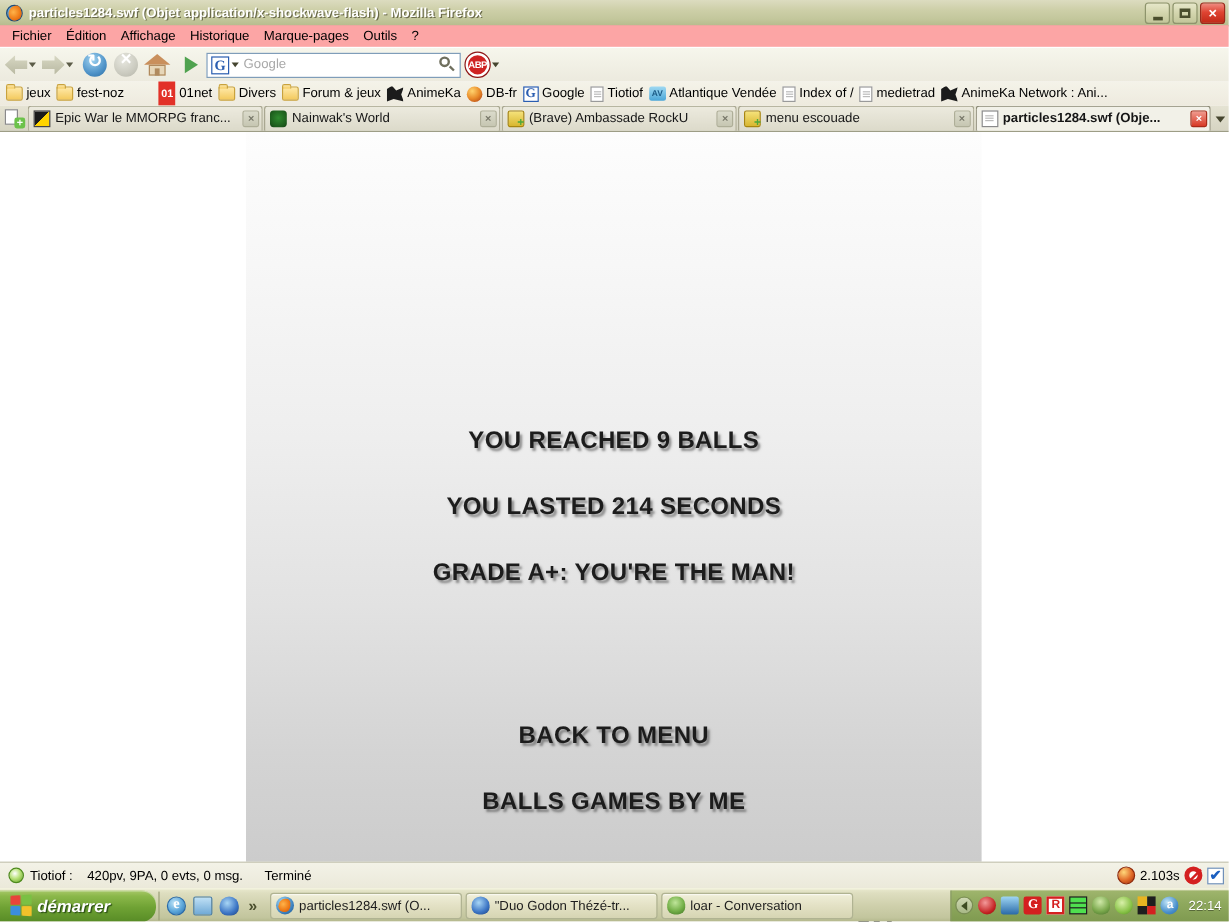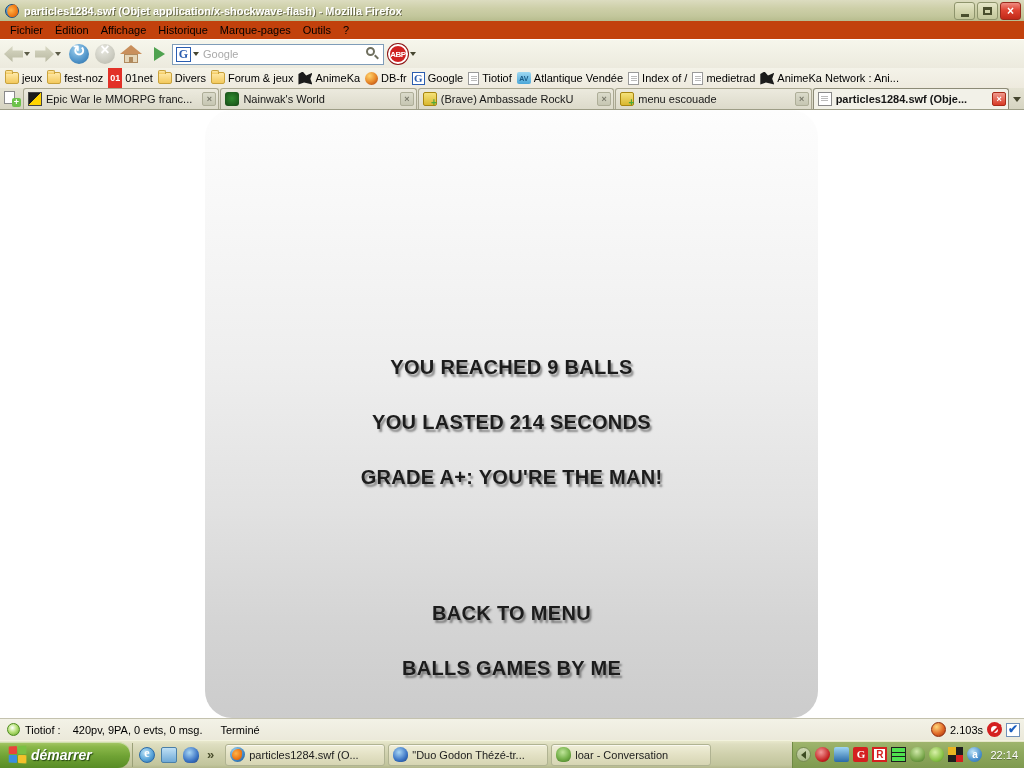--- a/index.html
+++ b/index.html
@@ -67,21 +67,21 @@
   .win-btn.max .box { width: 9px; height: 8px; border: 2px solid #4a4e2d; border-top-width: 3px; }
   .win-btn.close {
     background: linear-gradient(to bottom, #ef8b80 0%, #df4432 45%, #c12918 100%);
     border-color: #9b2a1c;
   }
   .win-btn.close .glyph { color: #ffffff; font-weight: bold; font-size: 12px; }
 
   
   #menubar {
     position: absolute; left: 0; top: 21px; width: 1024px; height: 18px;
-    background: #c2410c;
+    background: #fca5a5;
     display: flex; align-items: center; padding-left: 4px;
     border-bottom: 0;
   }
   #menubar .menu-item {
     padding: 1px 6px; color: #000000; font-size: 11px; white-space: nowrap;
     cursor: default;
   }
 
   
   #navbar {
@@ -237,21 +237,21 @@
     border: 1px solid #c9a23c; border-radius: 1px 2px 2px 2px;
   }
   .ic-folder:before {
     content: ""; position: absolute; left: -1px; top: -3px; width: 6px; height: 3px;
     background: linear-gradient(to bottom, #ffe9a8, #f3c95d);
     border: 1px solid #c9a23c; border-bottom: 0; border-radius: 2px 2px 0 0;
   }
   .ic-01 {
     width: 14px; height: 28px; background: #e23128; color: #ffffff;
     font-size: 9px; font-weight: bold; flex: 0 0 auto;
-    display: flex; align-items: center; justify-content: center; line-height: 1;
+    display: flex; align-items: center; justify-content: center; line-height: 1; margin-left: 24px;
   }
   .ic-page {
     width: 11px; height: 13px; background: #ffffff; border: 1px solid #9a9a9a;
     flex: 0 0 auto; position: relative;
   }
   .ic-page:before {
     content: ""; position: absolute; left: 2px; top: 3px; width: 6px; height: 1px;
     background: #bbbbbb; box-shadow: 0 2px 0 #bbbbbb, 0 4px 0 #bbbbbb;
   }
   .ic-animeka {
@@ -360,21 +360,20 @@
   }
 
   
   #content {
     position: absolute; left: 0; top: 110px; width: 1024px; height: 608px;
     background: #ffffff;
   }
   #flash-stage {
     position: absolute; left: 205px; top: 0px; width: 613px; height: 608px;
     background: linear-gradient(to bottom, #fdfdfd 0%, #f7f7f7 18%, #eeeeee 42%, #e2e2e2 65%, #d4d4d4 85%, #cccccc 100%);
-    border-radius: 27px;
   }
   .flash-line {
     position: absolute; left: 0; width: 613px; text-align: center;
     font-family: "Liberation Sans", sans-serif;
     font-weight: bold;
     color: #1c1c1c;
     text-shadow: 2px 3px 2px rgba(60,60,60,0.55);
     letter-spacing: 0.3px;
     white-space: nowrap;
   }

